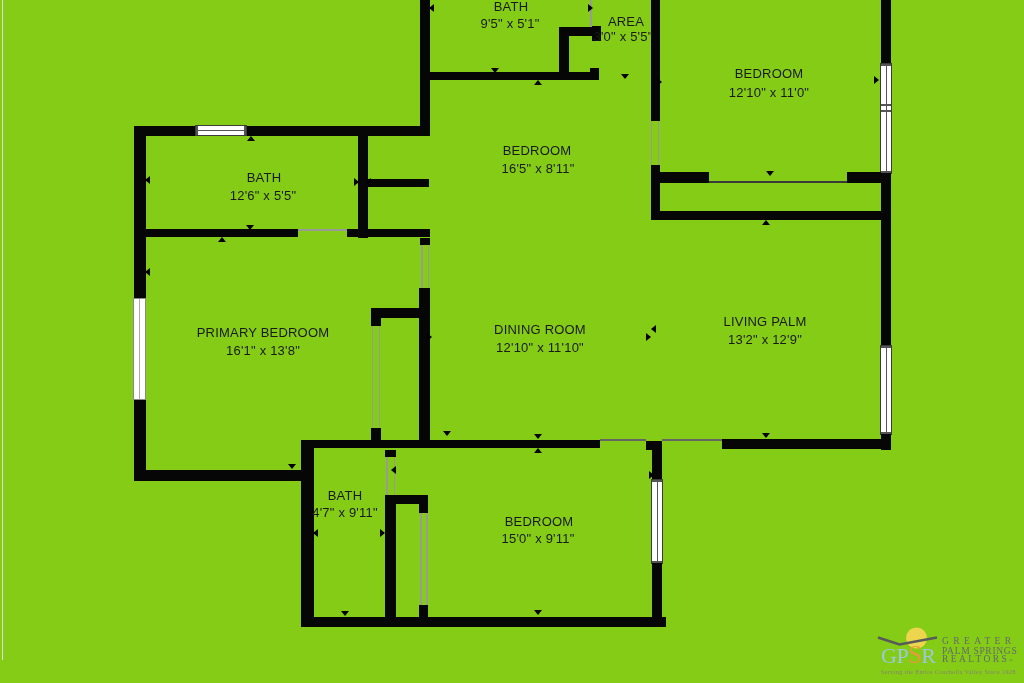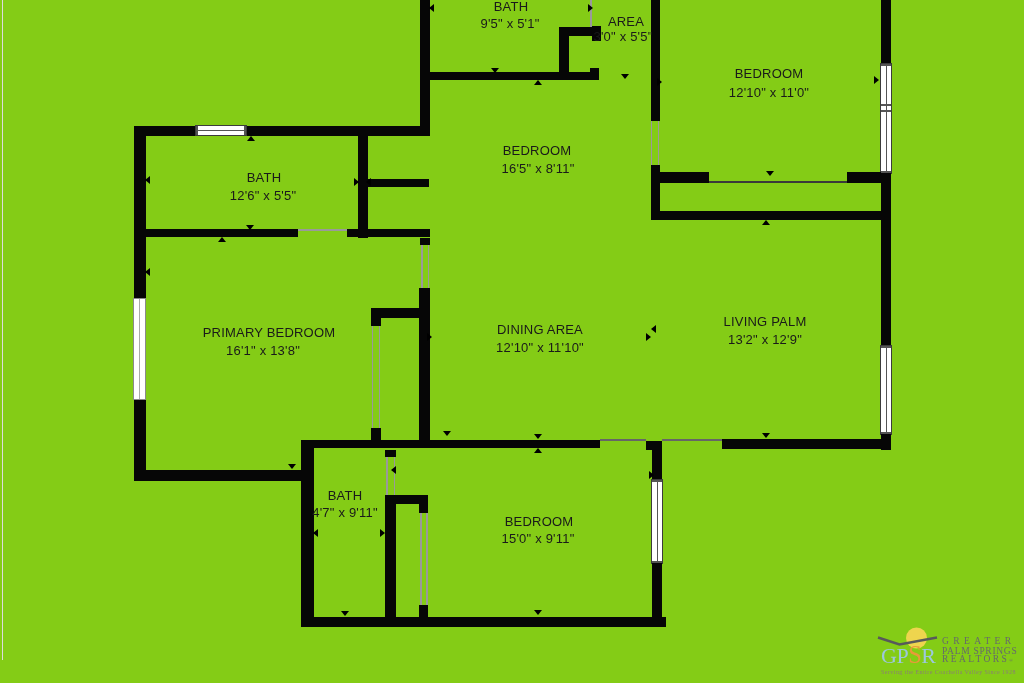--- a/index.html
+++ b/index.html
@@ -162,24 +162,24 @@
 
 <div class="lbl" style="left:769px;top:67px;">BEDROOM</div>
 <div class="lbl" style="left:769px;top:86px;">12'10" x 11'0"</div>
 
 <div class="lbl" style="left:537px;top:144px;">BEDROOM</div>
 <div class="lbl" style="left:538px;top:162px;">16'5" x 8'11"</div>
 
 <div class="lbl" style="left:264px;top:171px;">BATH</div>
 <div class="lbl" style="left:263px;top:189px;">12'6" x 5'5"</div>
 
-<div class="lbl" style="left:269px;top:326px;">PRIMARY BEDROOM</div>
+<div class="lbl" style="left:263px;top:326px;">PRIMARY BEDROOM</div>
 <div class="lbl" style="left:263px;top:344px;">16'1" x 13'8"</div>
 
-<div class="lbl" style="left:540px;top:323px;">DINING AREA</div>
+<div class="lbl" style="left:540px;top:323px;">DINING ROOM</div>
 <div class="lbl" style="left:540px;top:341px;">12'10" x 11'10"</div>
 
 <div class="lbl" style="left:765px;top:315px;">LIVING PALM</div>
 <div class="lbl" style="left:765px;top:333px;">13'2" x 12'9"</div>
 
 <div class="lbl" style="left:345px;top:489px;">BATH</div>
 <div class="lbl" style="left:345px;top:506px;">4'7" x 9'11"</div>
 
 <div class="lbl" style="left:539px;top:515px;">BEDROOM</div>
 <div class="lbl" style="left:538px;top:532px;">15'0" x 9'11"</div>

